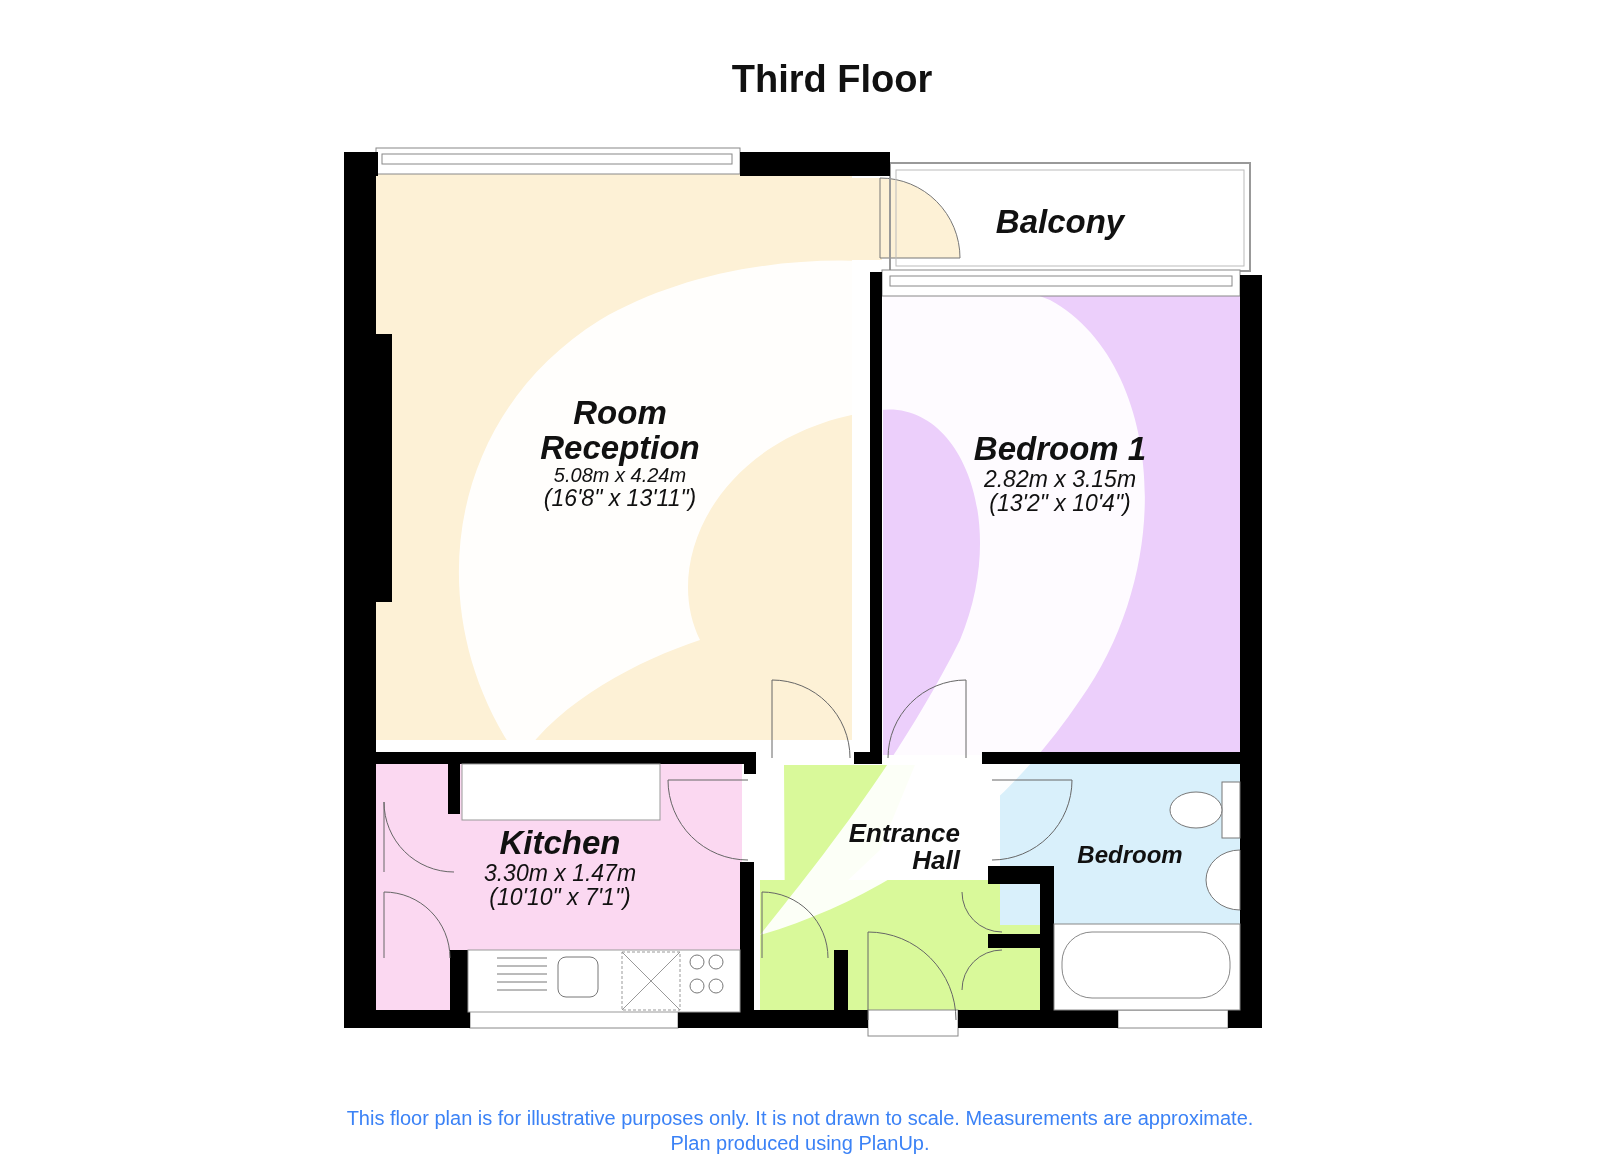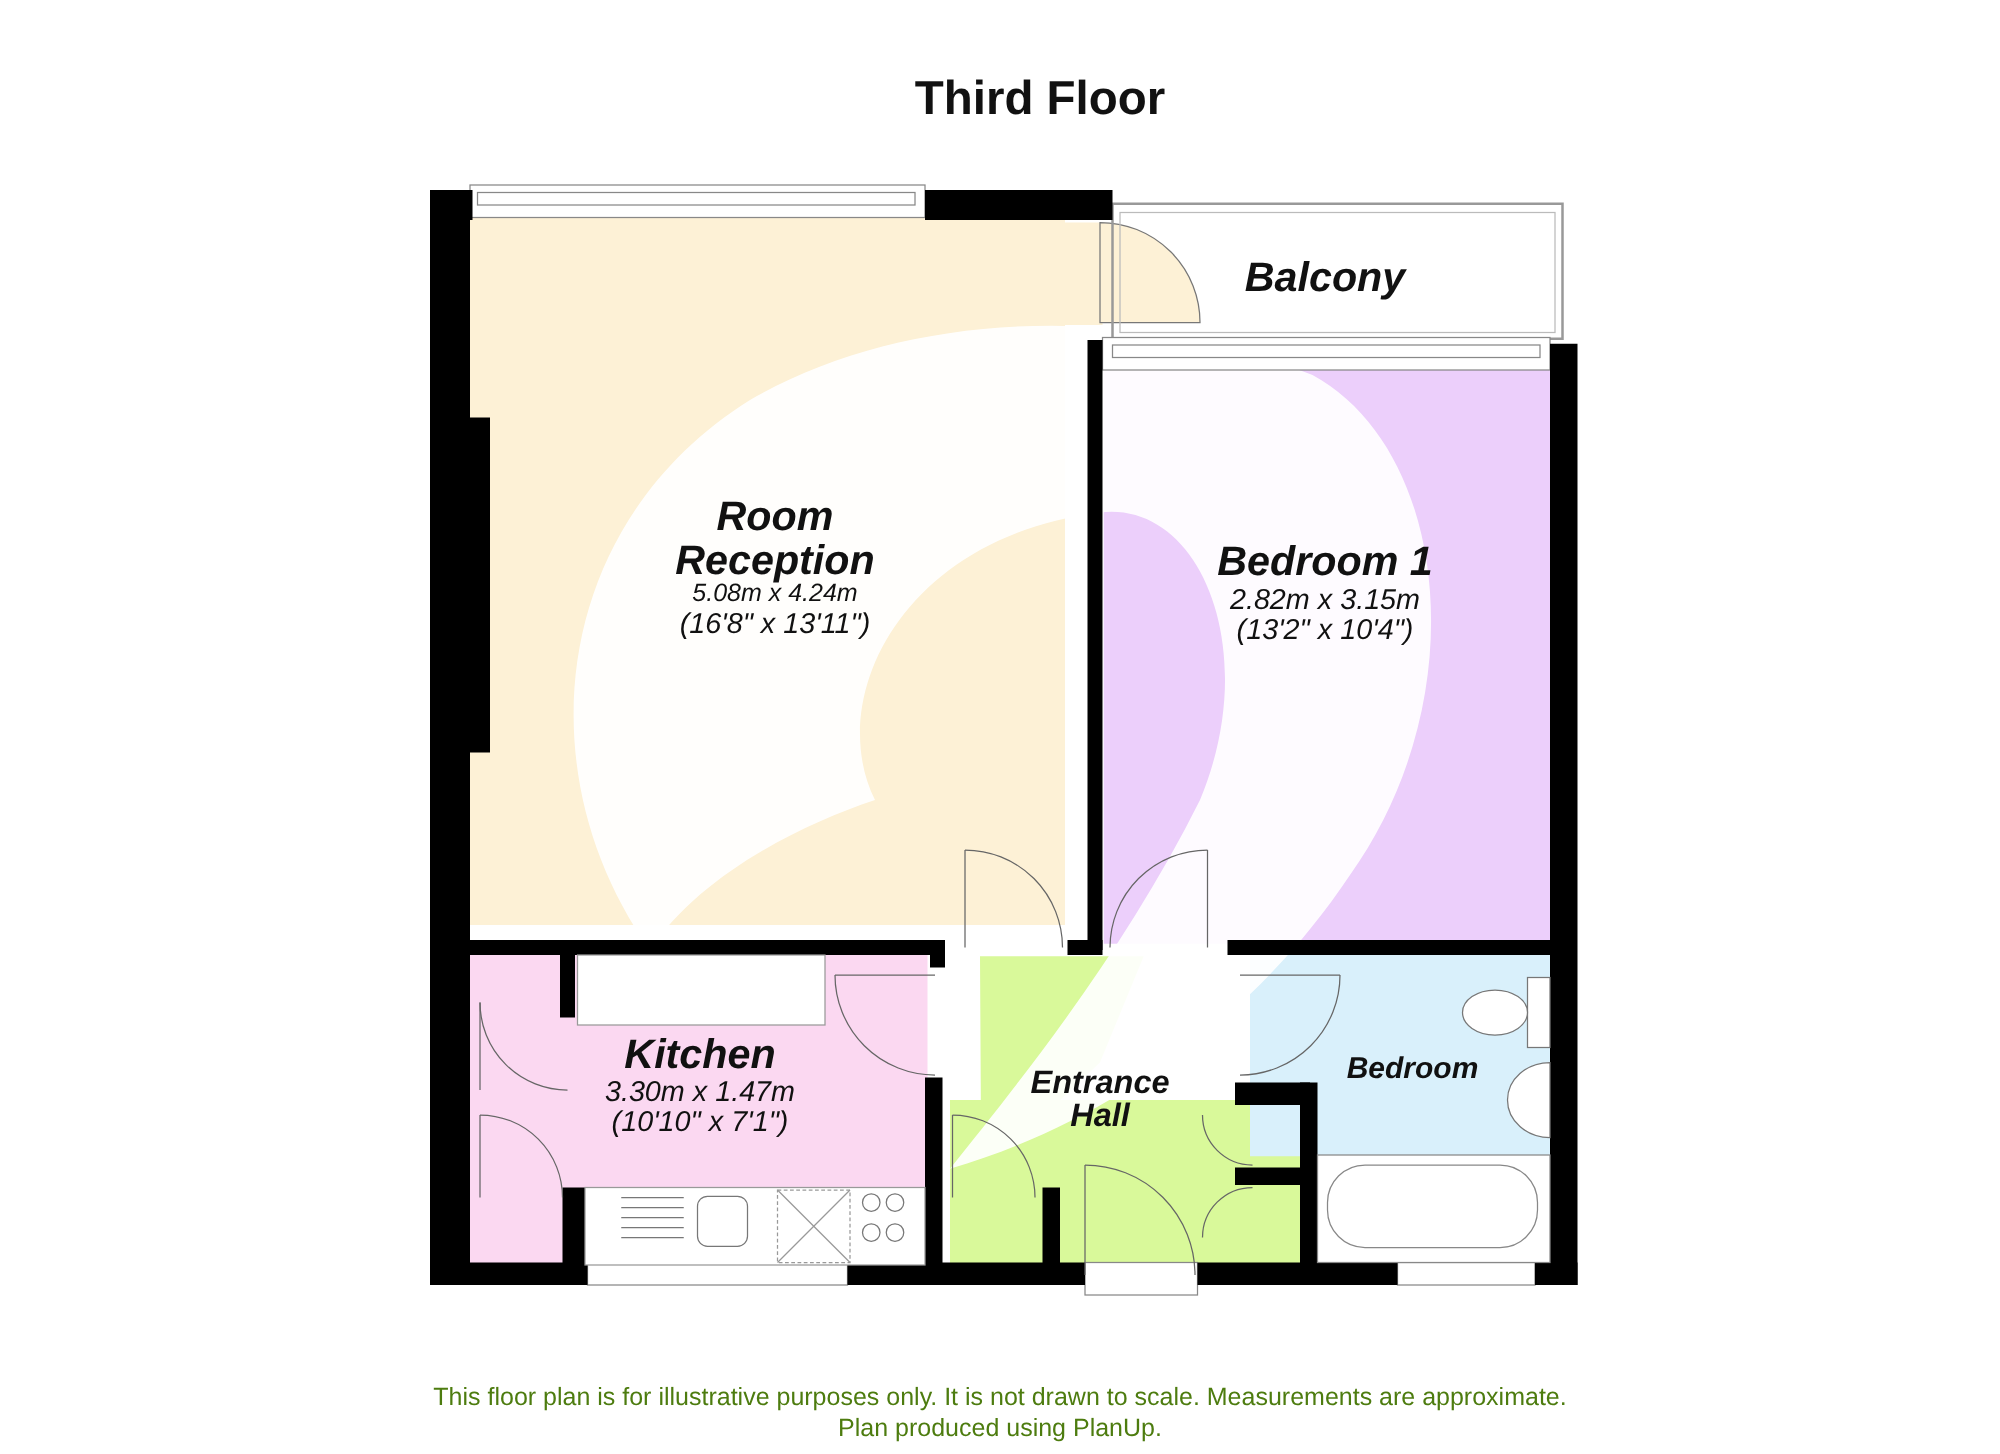--- a/index.html
+++ b/index.html
@@ -1,21 +1,21 @@
 <!DOCTYPE html>
 <html><head>
 <meta charset="utf-8">
 <style>
   html,body{margin:0;padding:0;background:#fff;}
   body{width:1600px;height:1163px;position:relative;overflow:hidden;font-family:"Liberation Sans",sans-serif;}
   #title{position:absolute;left:0;width:1600px;top:58px;text-align:center;font-size:38px;font-weight:bold;color:#111;margin-left:32px;}
   #plan{position:absolute;left:0;top:0;}
   .lbl{position:absolute;text-align:center;color:#111;line-height:1.05;font-style:italic;}
   .lbl .n{font-weight:bold;}
-  .foot{position:absolute;left:0;width:1600px;text-align:center;font-size:20px;color:#4d7c0f;}
+  .foot{position:absolute;left:0;width:1600px;text-align:center;font-size:20px;color:#3b82f6;}
 </style>
 </head>
 <body>
 
 <div id="title">Third Floor</div>
 
 <svg id="plan" width="1600" height="1163">
 
   <rect class="f-reception" x="362" y="172" width="490" height="568" fill="#fdf1d6"></rect>
   <rect class="f-reception" x="852" y="178" width="30" height="82" fill="#fdf1d6"></rect>
@@ -141,21 +141,21 @@
   <div style="font-size:23px">2.82m x 3.15m</div>
   <div style="font-size:23px">(13'2" x 10'4")</div>
 </div>
 
 <div class="lbl" style="left:430px;top:826px;width:260px;">
   <div class="n" style="font-size:33px">Kitchen</div>
   <div style="font-size:23px">3.30m x 1.47m</div>
   <div style="font-size:23px">(10'10" x 7'1")</div>
 </div>
 
-<div class="lbl" style="left:800px;top:852px;width:160px;">
+<div class="lbl" style="left:800px;top:820px;width:160px;text-align:right;">
   <div class="n" style="font-size:26px">Entrance</div>
   <div class="n" style="font-size:26px">Hall</div>
 </div>
 
 <div class="lbl" style="left:1050px;top:842px;width:160px;">
   <div class="n" style="font-size:24px">Bedroom</div>
 </div>
 
 <div class="lbl" style="left:960px;top:205px;width:200px;">
   <div class="n" style="font-size:33px">Balcony</div>

